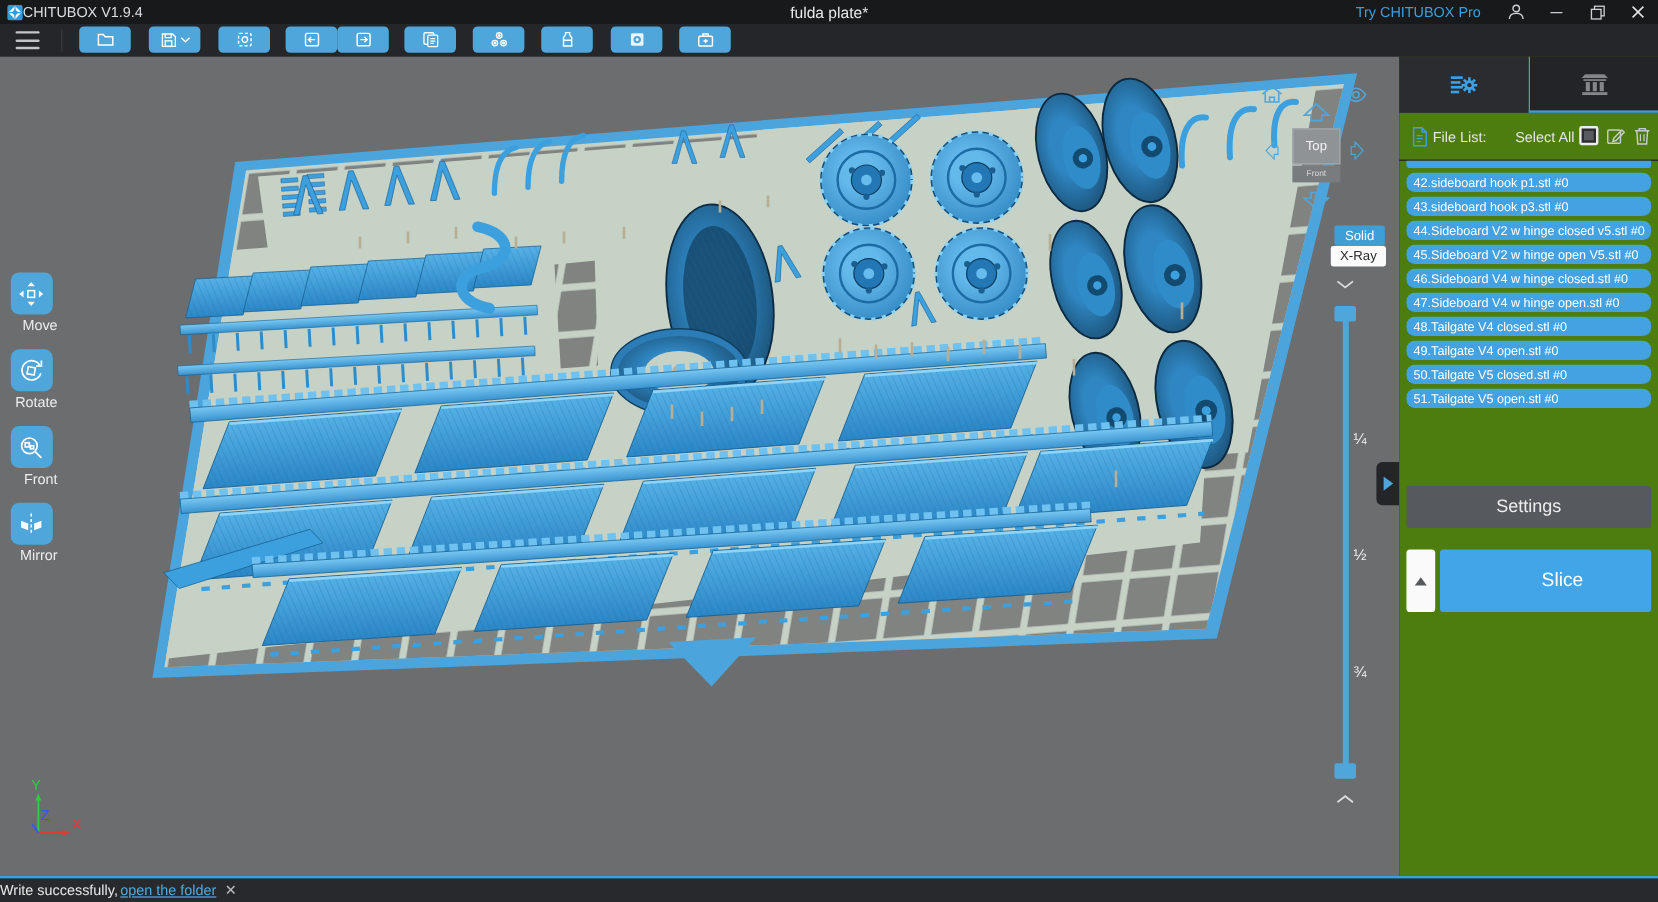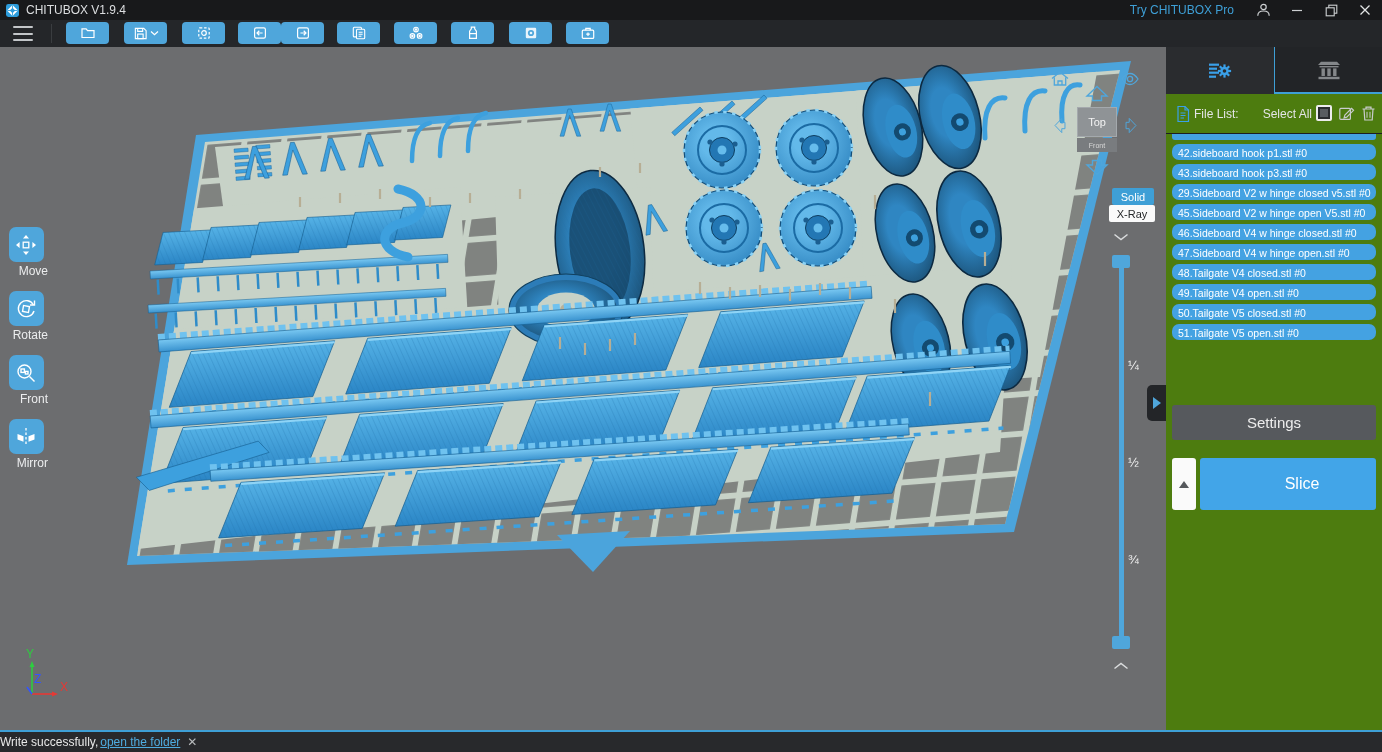--- a/index.html
+++ b/index.html
@@ -3,21 +3,21 @@
 <meta charset="utf-8">
 <style>
   * { box-sizing: border-box; margin: 0; padding: 0; }
   html,body { width:1382px; height:752px; overflow:hidden; background:#18191B;
               font-family:"Liberation Sans", sans-serif; }
 
   
   #titlebar { position:absolute; left:0; top:0; width:1382px; height:20px;
               background:#18191B; display:flex; align-items:center; z-index:30; }
   #logo { margin-left:6px; width:13px; height:13px; }
-  #app-title { margin-left:7px; font-size:12px; color:#DCDEE0; }
+  #app-title { font-size:12px; color:#DCDEE0; }
   #doc-title { position:absolute; left:0; width:100%; text-align:center;
                font-size:13px; color:#E8E8E8; pointer-events:none; }
   #tb-right { position:absolute; right:0; top:0; height:20px; display:flex; align-items:center; }
   #try-pro { color:#3E9FD6; font-size:12px; margin-right:12px; cursor:pointer; }
   .win-btn { width:34px; height:20px; display:flex; align-items:center; justify-content:center; }
 
   
   #toolbar { position:absolute; left:0; top:20px; width:1382px; height:27px;
              background:#242629; z-index:29; }
   #hamburger { position:absolute; left:13px; top:6px; width:20px; height:15px;
@@ -112,20 +112,21 @@
 <body>
 
 <div id="titlebar">
   <svg id="logo" viewBox="0 0 16 16">
     <rect x="0" y="0" width="16" height="16" rx="3" fill="#2D9CDB"></rect>
     <rect x="3.2" y="3.2" width="9.6" height="9.6" fill="#FFFFFF" transform="rotate(45 8 8)"></rect>
     <rect x="5.6" y="5.6" width="4.8" height="4.8" fill="#2D9CDB" transform="rotate(45 8 8)"></rect>
     <path d="M8 1.6v12.8M1.6 8h12.8" stroke="#2D9CDB" stroke-width="1.1"></path>
   </svg>
   <span id="app-title">CHITUBOX V1.9.4</span>
+  <span id="doc-title">fulda plate*</span>
   <div id="tb-right">
     <span id="try-pro">Try CHITUBOX Pro</span>
     <div class="win-btn">
       <svg width="17" height="16" viewBox="0 0 17 16" fill="none" stroke="#CDD0D2" stroke-width="1.2">
         <circle cx="8.5" cy="5" r="2.7"></circle>
           <path d="M2.8 13.8c0-3.2 2.6-4.8 5.7-4.8s5.7 1.6 5.7 4.8"></path>
       </svg>
     </div>
     <div class="win-btn">
       <svg width="12" height="12" viewBox="0 0 12 12">
@@ -627,21 +628,21 @@
           <path d="M6 6.8v6M9 6.8v6" stroke-width="1"></path>
       </svg>
     </div>
   </div>
   <div id="fl-sep"></div>
 
   <div id="filelist">
     <div class="fitem partial"></div>
     <div class="fitem">42.sideboard hook p1.stl #0</div>
     <div class="fitem">43.sideboard hook p3.stl #0</div>
-    <div class="fitem">29.Sideboard V2  w hinge closed v5.stl #0</div>
+    <div class="fitem">44.Sideboard V2  w hinge closed v5.stl #0</div>
     <div class="fitem">45.Sideboard V2  w hinge open V5.stl #0</div>
     <div class="fitem">46.Sideboard V4  w hinge closed.stl #0</div>
     <div class="fitem">47.Sideboard V4  w hinge open.stl #0</div>
     <div class="fitem">48.Tailgate V4 closed.stl #0</div>
     <div class="fitem">49.Tailgate V4 open.stl #0</div>
     <div class="fitem">50.Tailgate V5 closed.stl #0</div>
     <div class="fitem">51.Tailgate V5 open.stl #0</div>
   </div>
 
   <div id="settings-btn">Settings</div>

